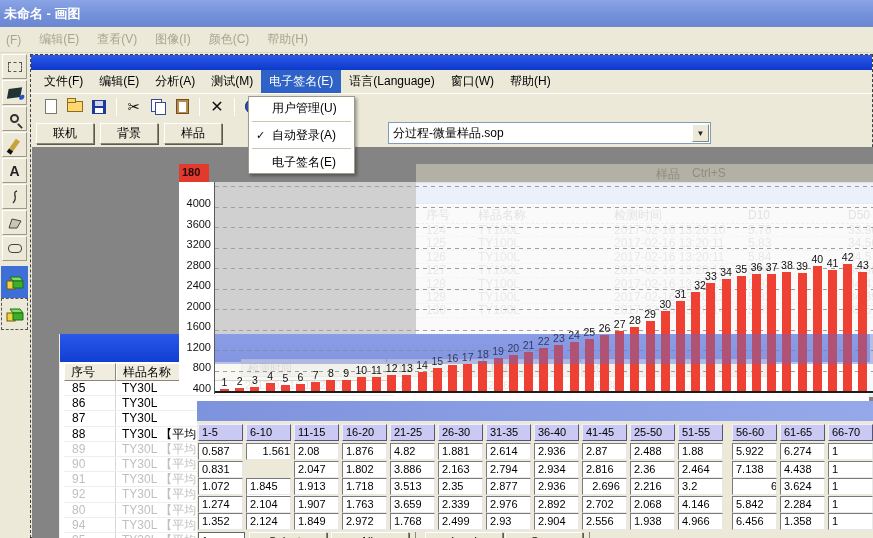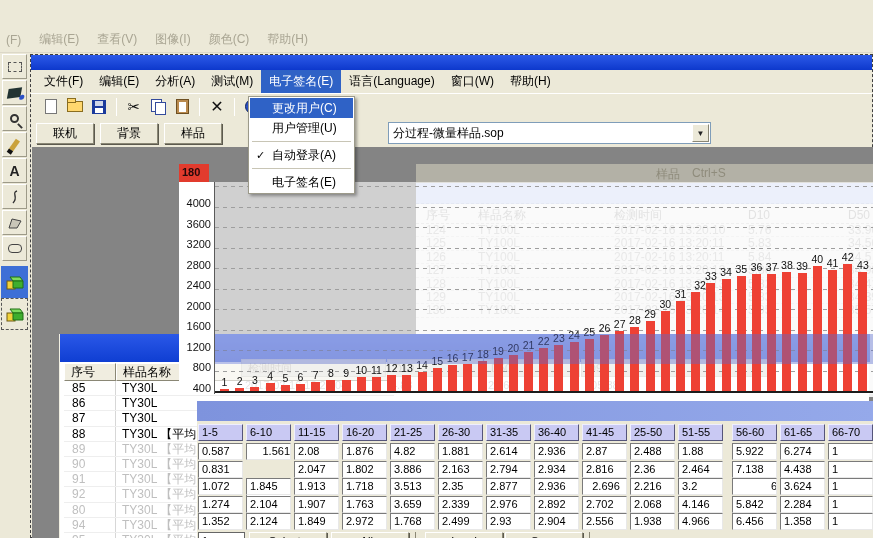--- a/index.html
+++ b/index.html
@@ -141,20 +141,23 @@
   .i-rrect { width:14px; height:9px; border:1px solid #444; border-radius:4px; }
   .i-cube { width:20px; height:20px; position:relative; }
 
   .noselect { user-select:none; }
 </style>
 </head>
 <body>
 
 <div id="screen" class="noselect">
 
+  <div class="abs" id="paint-titlebar">
+    <span>未命名 - 画图</span>
+  </div>
   <div class="abs" id="paint-menubar">
       <div class="pm-item">(F)</div>
       <div class="pm-item">编辑(E)</div>
       <div class="pm-item">查看(V)</div>
       <div class="pm-item">图像(I)</div>
       <div class="pm-item">颜色(C)</div>
       <div class="pm-item">帮助(H)</div>
     </div>
   <div class="abs" id="paint-toolbox">
     <div class="tool-btn">
@@ -602,21 +605,20 @@
               <div class="gc-sep" style="left: 218px;"></div>
               <div class="gc-sep" style="left: 392px;"></div>
             </div>
         </div>
       </div>
 
     </div>
   </div>
 
   <div class="abs" id="dropdown">
-      <div class="dd-item hl">更改用户(C)</div>
       <div class="dd-item">用户管理(U)</div>
       <div class="dd-sep"></div>
       <div class="dd-item">自动登录(A)<div class="dd-check">✓</div></div>
       <div class="dd-sep"></div>
       <div class="dd-item">电子签名(E)</div>
     </div>
 
 </div>
 
 </body></html>

